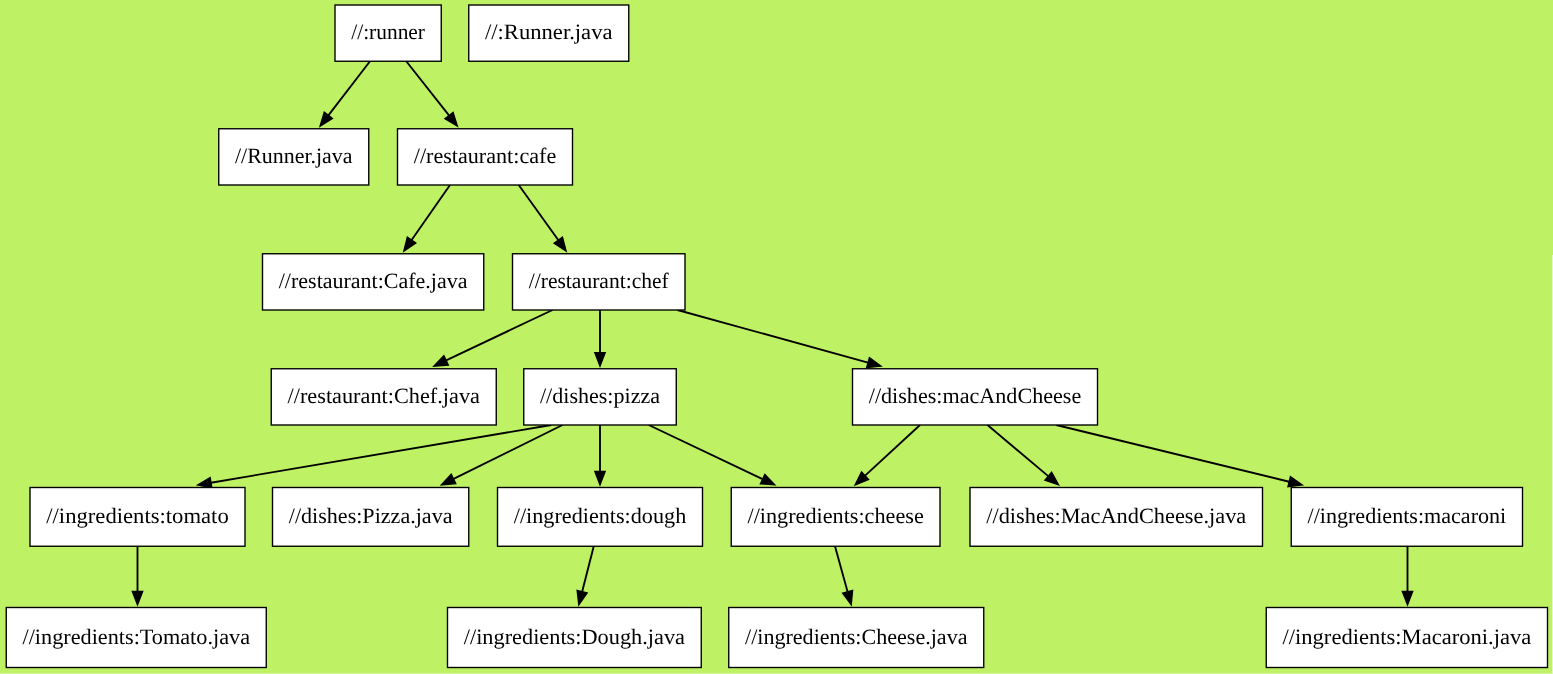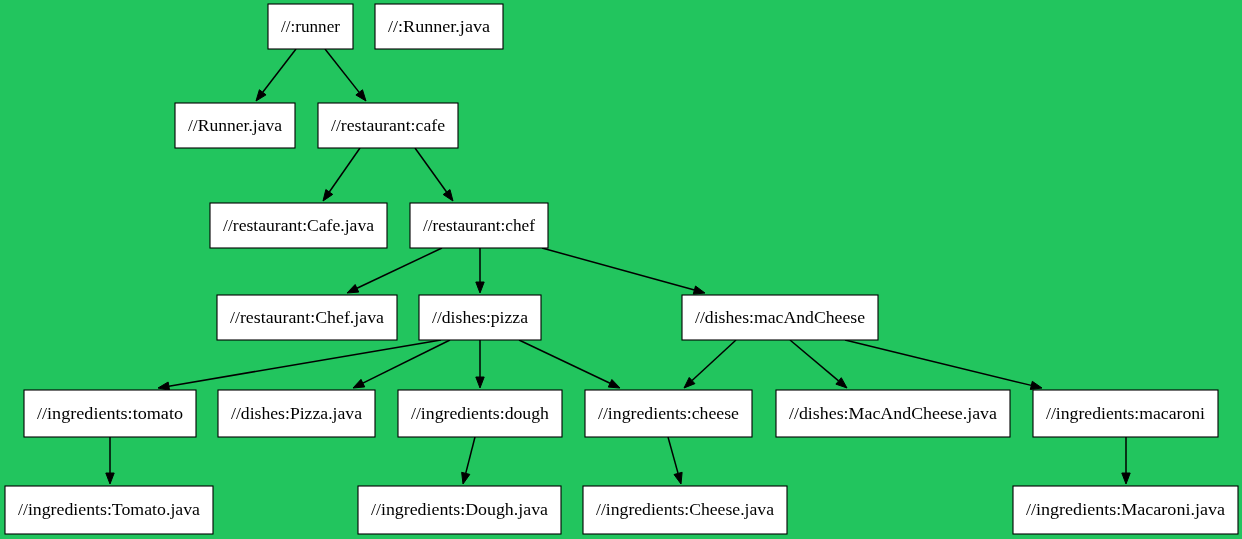--- a/index.html
+++ b/index.html
@@ -5,21 +5,21 @@
 <style>
   html, body {
     margin: 0;
     padding: 0;
     background: #ffffff;
   }
   #graph-canvas {
     position: relative;
     width: 1242px;
     height: 539px;
-    background: #22c55e;
+    background: #bef264;
     overflow: hidden;
     font-family: "Liberation Serif", "DejaVu Serif", serif;
   }
   svg.graph-svg {
     position: absolute;
     top: 0;
     left: 0;
     width: 1242px;
     height: 539px;
   }

